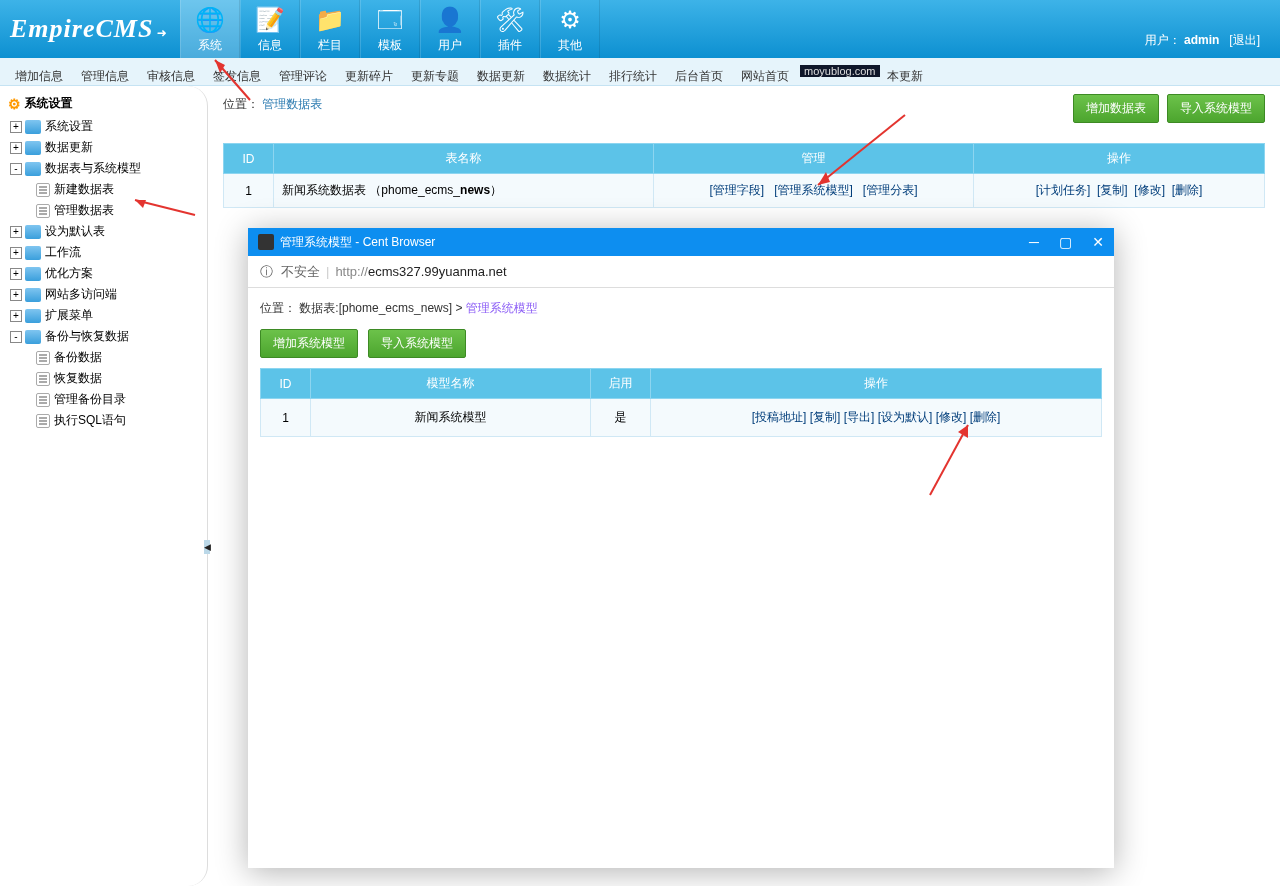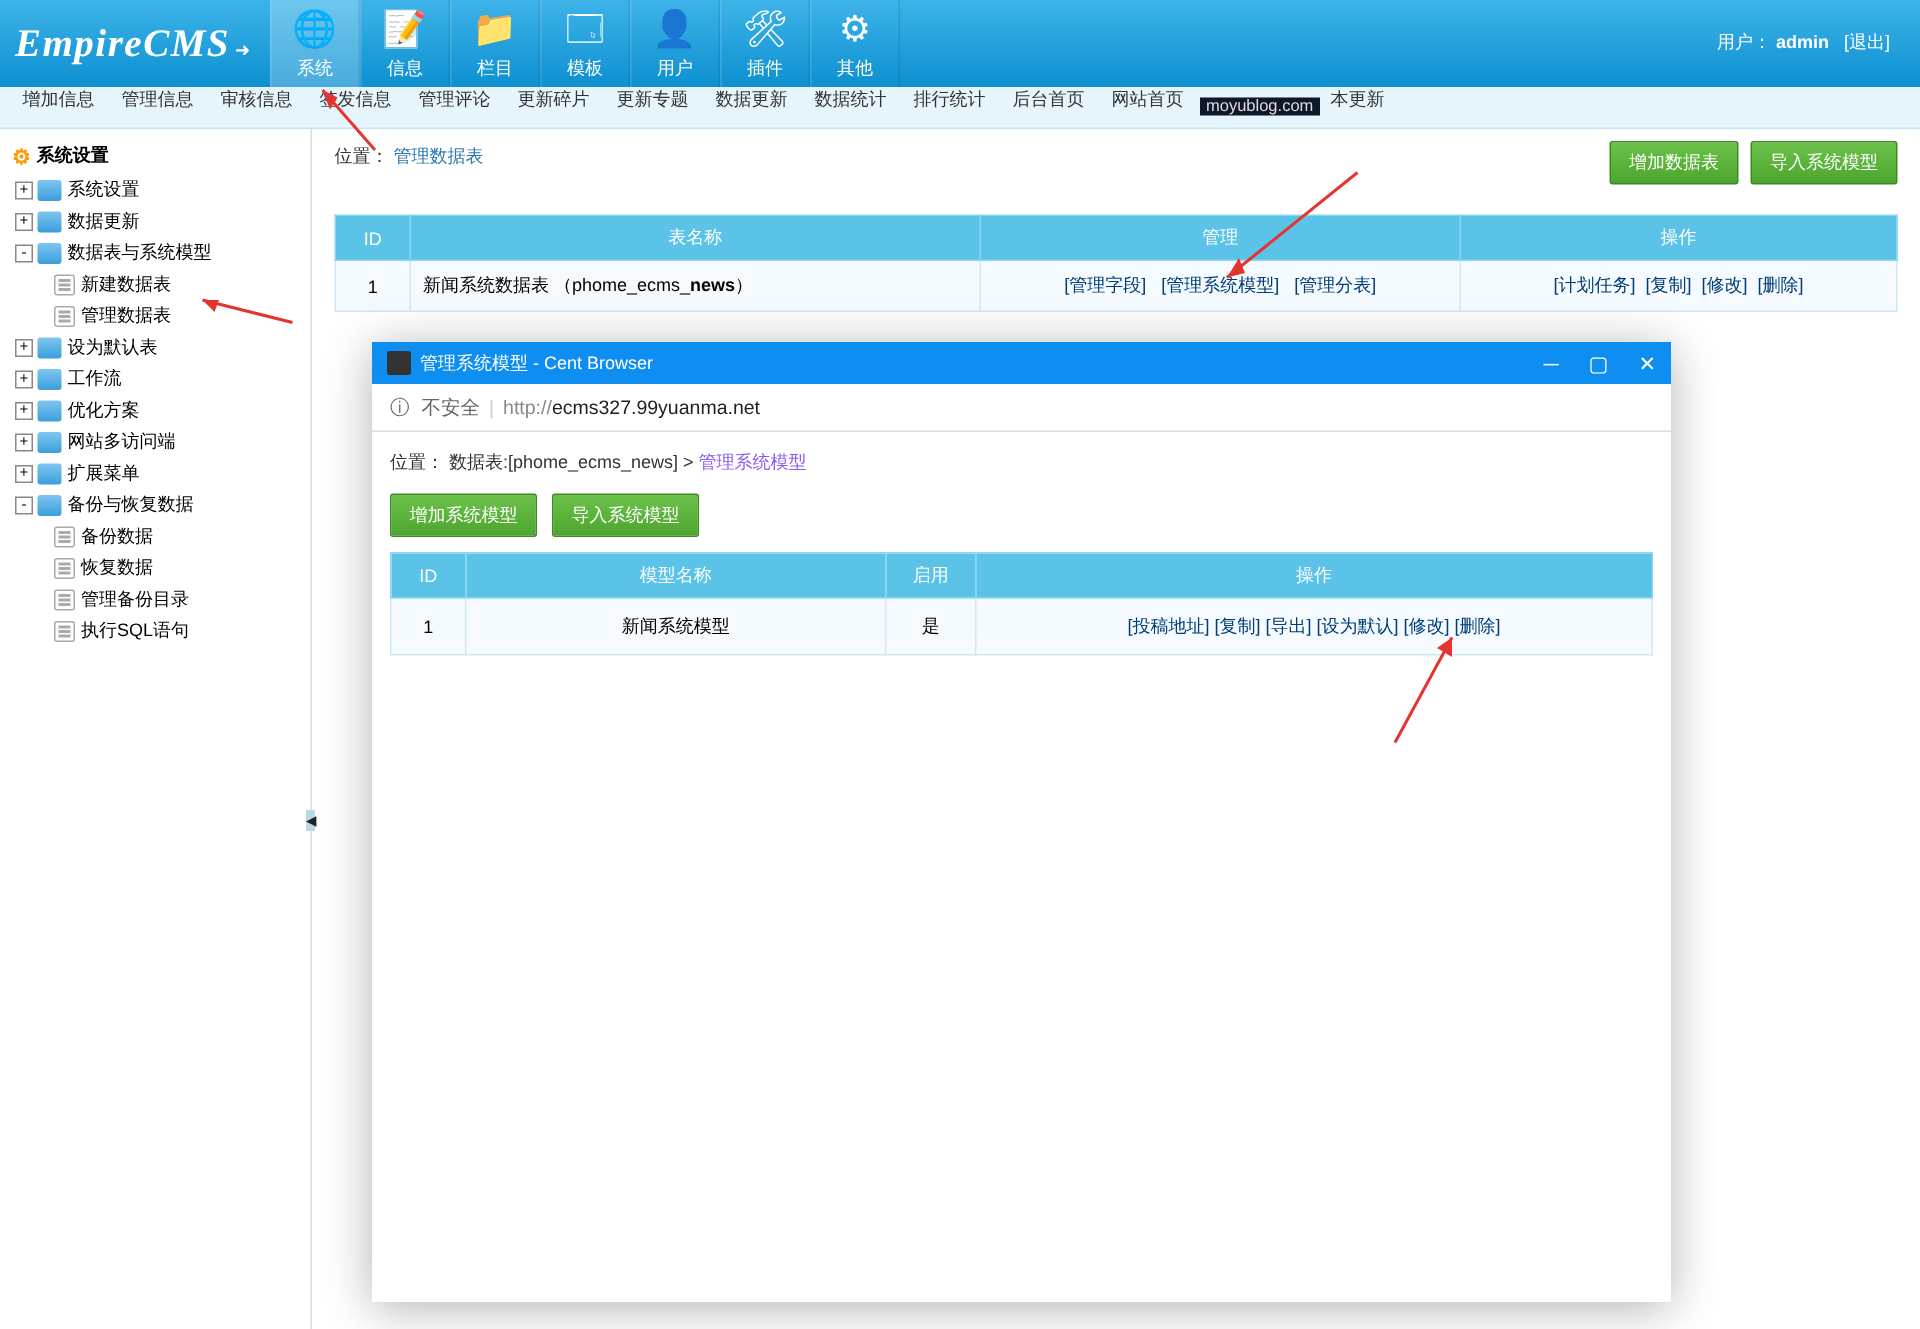--- a/index.html
+++ b/index.html
@@ -7,31 +7,31 @@
 
 
 .header { height: 58px; background: linear-gradient(to bottom, #3db3e8, #0d90d1); display: flex; align-items: center; color: #fff; position: relative; }
 .logo { width: 180px; padding-left: 10px; }
 .logo-text { font-family: "Times New Roman", serif; font-size: 26px; font-weight: bold; font-style: italic; color: #fff; letter-spacing: 1px; }
 .nav-tabs { display: flex; height: 58px; }
 .nav-tab { width: 60px; display: flex; flex-direction: column; align-items: center; justify-content: center; color: #fff; cursor: pointer; border-left: 1px solid rgba(255,255,255,0.15); border-right: 1px solid rgba(0,0,0,0.1); }
 .nav-tab.active { background: rgba(255,255,255,0.25); }
 .nav-icon { width: 30px; height: 30px; margin-bottom: 2px; font-size: 24px; text-align: center; line-height: 30px; }
 .nav-label { font-size: 12px; }
-.user-area { position: absolute; right: 20px; top: 20px; color: #fff; }
+.user-area { position: absolute; right: 20px; top: 32px; color: #fff; }
 .user-area a { color: #fff; text-decoration: none; }
 
 
-.submenu { height: 28px; background: #e6f4fb; border-bottom: 1px solid #c5e3f3; display: flex; align-items: flex-start; padding-left: 15px; gap: 18px; position: relative; }
+.submenu { height: 28px; background: #e6f4fb; border-bottom: 1px solid #c5e3f3; display: flex; align-items: flex-end; padding-left: 15px; gap: 18px; position: relative; }
 .submenu a { color: #333; text-decoration: none; font-size: 12px; }
 .watermark { position: absolute; background: #0f172a; color: #ddd; font-size: 11px; padding: 0 4px; left: 800px; top: 7px; }
 
 
 .layout { display: flex; height: calc(886px - 86px); }
-.sidebar { width: 208px; background: #fff; border-right: 1px solid #ddd; padding-top: 5px; }
+.sidebar { width: 208px; background: #fff; border-right: 1px solid #ddd; padding-top: 5px; border-radius: 20px; }
 .main { flex: 1; background: #fff; padding: 10px 15px; position: relative; }
 
 
 .tree-title { font-weight: bold; padding: 4px 8px; display: flex; align-items: center; }
 .tree-title::before { content: "⚙"; color: #f90; margin-right: 4px; font-size: 14px; }
 .tree-node { padding: 2px 0 2px 10px; display: flex; align-items: center; cursor: pointer; }
 .tree-node .toggle { width: 12px; height: 12px; border: 1px solid #888; font-size: 10px; line-height: 10px; text-align: center; margin-right: 3px; background: #fff; }
 .tree-node .folder-icon { width: 16px; height: 14px; margin-right: 4px; display: inline-block; }
 .folder-blue { background: linear-gradient(#7fc5f0,#3a9fdc); border-radius: 2px; }
 .file-icon { width: 14px; height: 14px; background: #fff; border: 1px solid #aaa; border-radius: 2px; margin-right: 4px; display: inline-block; position: relative; }

